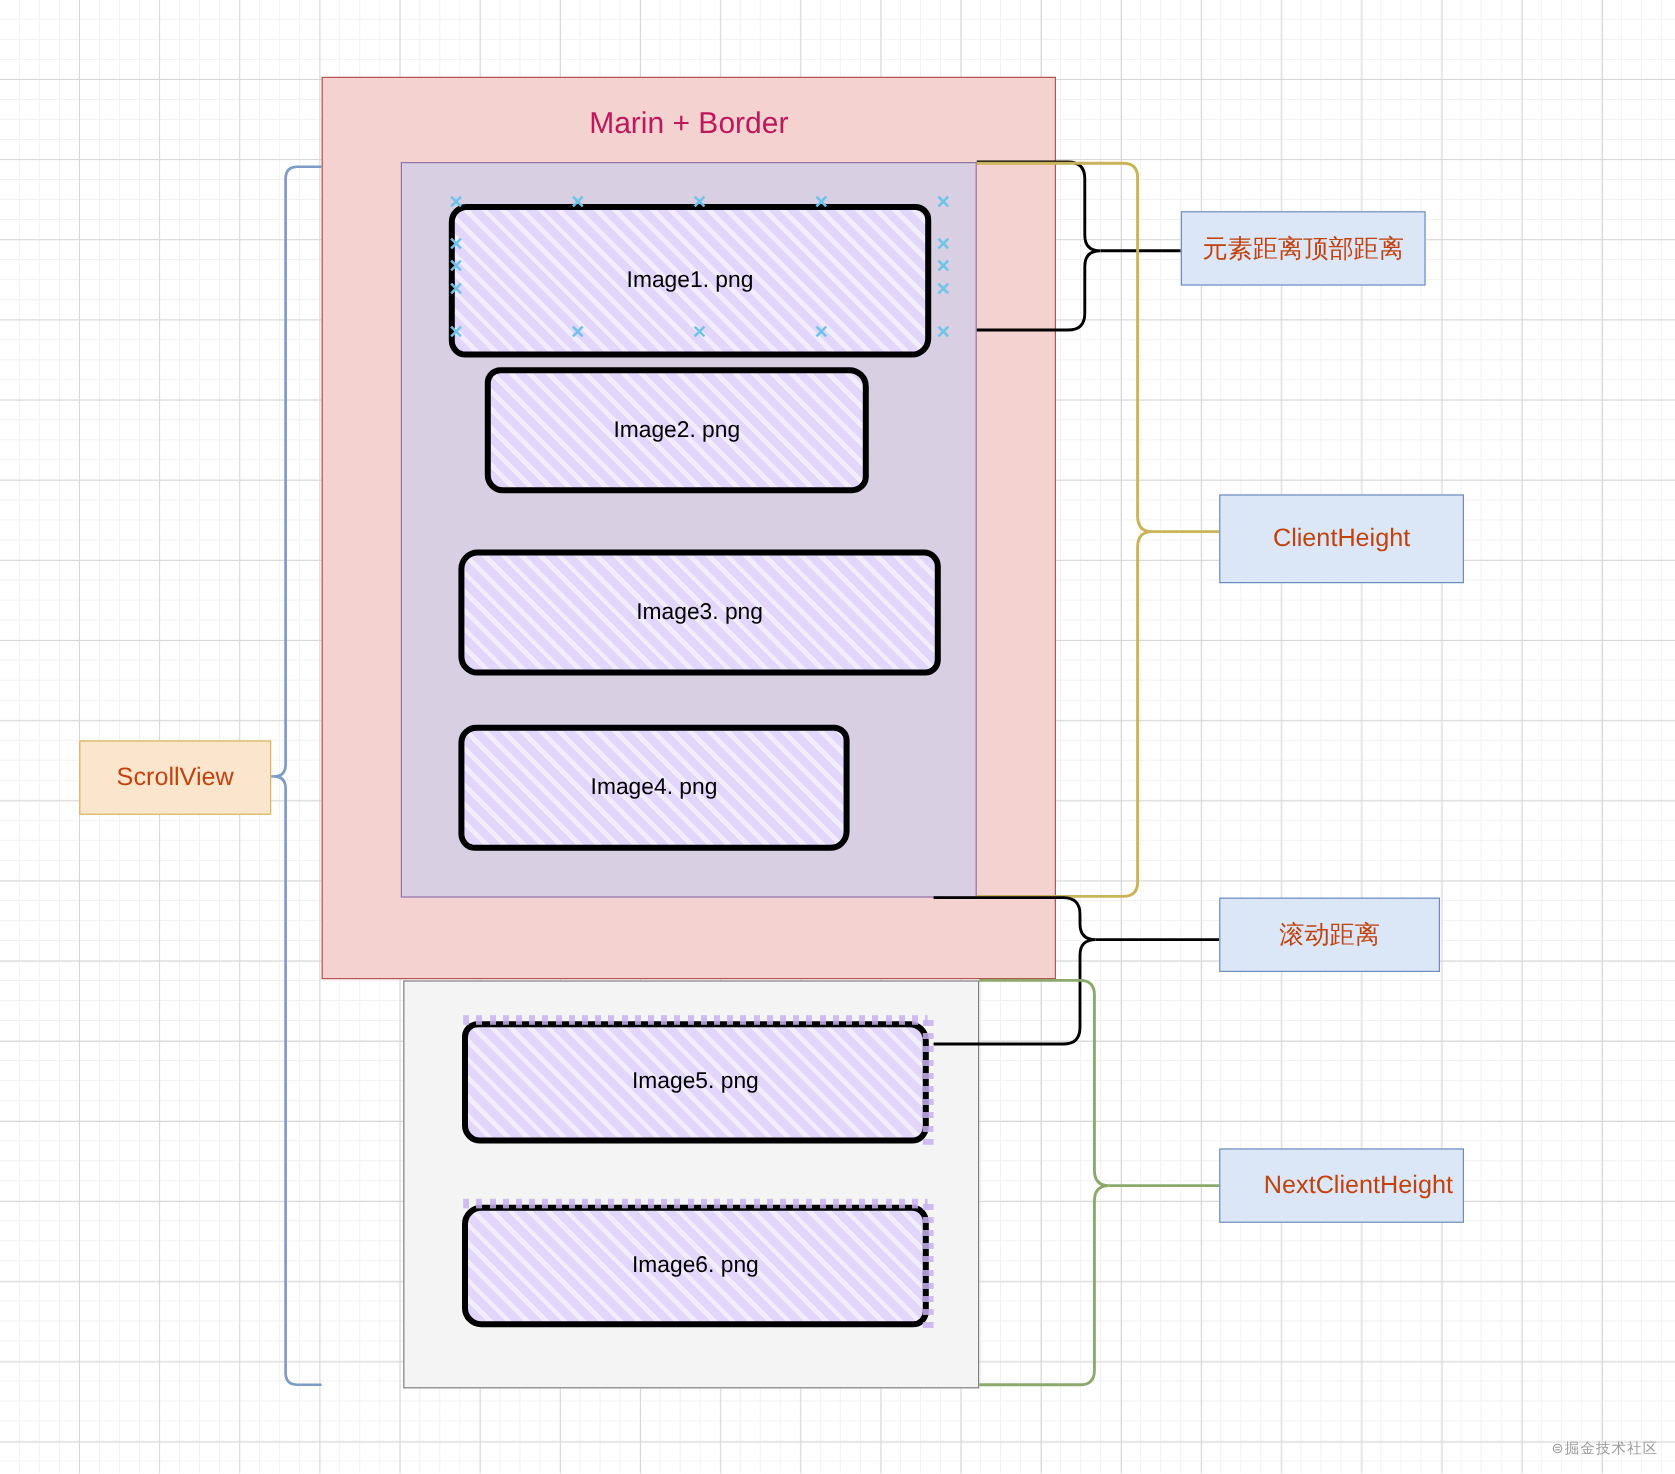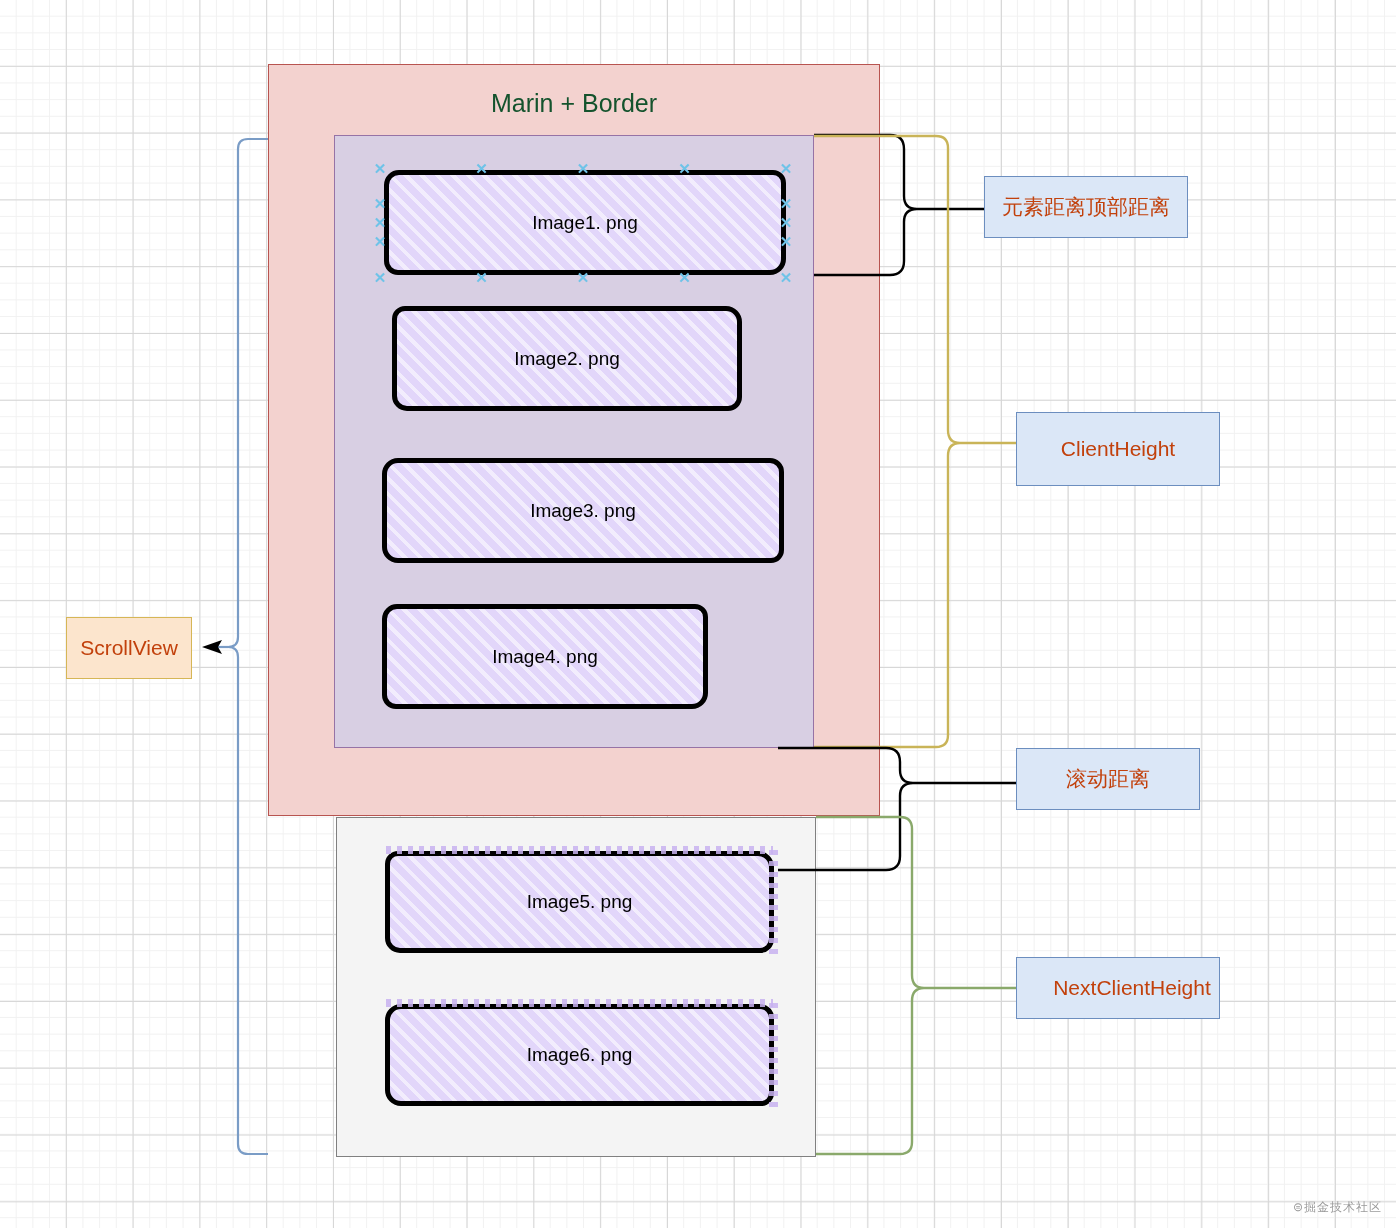--- a/index.html
+++ b/index.html
@@ -40,21 +40,21 @@
     border: 1px solid #b85450;
     box-sizing: border-box;
   }
   .pink-title {
     position: absolute;
     left: 0;
     top: 24px;
     width: 100%;
     text-align: center;
     font-size: 25px;
-    color: #14532d;
+    color: #be185d;
   }
   .purple-box {
     position: absolute;
     left: 334px;
     top: 135px;
     width: 480px;
     height: 613px;
     background: #d8cfe3;
     border: 1px solid #9673a6;
     box-sizing: border-box;
@@ -187,25 +187,25 @@
 <div id="canvas">
 
   <div class="pink-box">
     <div class="pink-title">Marin + Border</div>
   </div>
 
   <div class="purple-box"></div>
 
   <div class="gray-box"></div>
 
-  <div class="img-card rough1" style="left:384px; top:170px; width:402px; height:105px;">
+  <div class="img-card rough1" style="left:374px; top:170px; width:402px; height:128px;">
     <span>Image1. png</span>
   </div>
 
-  <div class="img-card rough2" style="left:392px; top:306px; width:350px; height:105px;">
+  <div class="img-card rough2" style="left:404px; top:306px; width:320px; height:105px;">
     <span>Image2. png</span>
   </div>
 
   <div class="img-card rough3" style="left:382px; top:458px; width:402px; height:105px;">
     <span>Image3. png</span>
   </div>
 
   <div class="img-card rough1" style="left:382px; top:604px; width:326px; height:105px;">
     <span>Image4. png</span>
   </div>
@@ -299,21 +299,21 @@
                L 912 975
                Q 912 988 924 988
                Q 912 988 912 1001
                L 912 1142
                Q 912 1154 900 1154
                L 816 1154"></path>
       <line x1="924" y1="988" x2="1016" y2="988"></line>
     </g>
   </svg>
 
-  <div class="label-box label-orange" style="left:66px; top:617px; width:126px; height:62px;">
+  <div class="label-box label-orange" style="left:66px; top:617px; width:160px; height:62px;">
     <span>ScrollView</span>
   </div>
 
   <div class="label-box label-blue" style="left:984px; top:176px; width:204px; height:62px;">
     <span>元素距离顶部距离</span>
   </div>
 
   <div class="label-box label-blue" style="left:1016px; top:412px; width:204px; height:74px;">
     <span>ClientHeight</span>
   </div>

